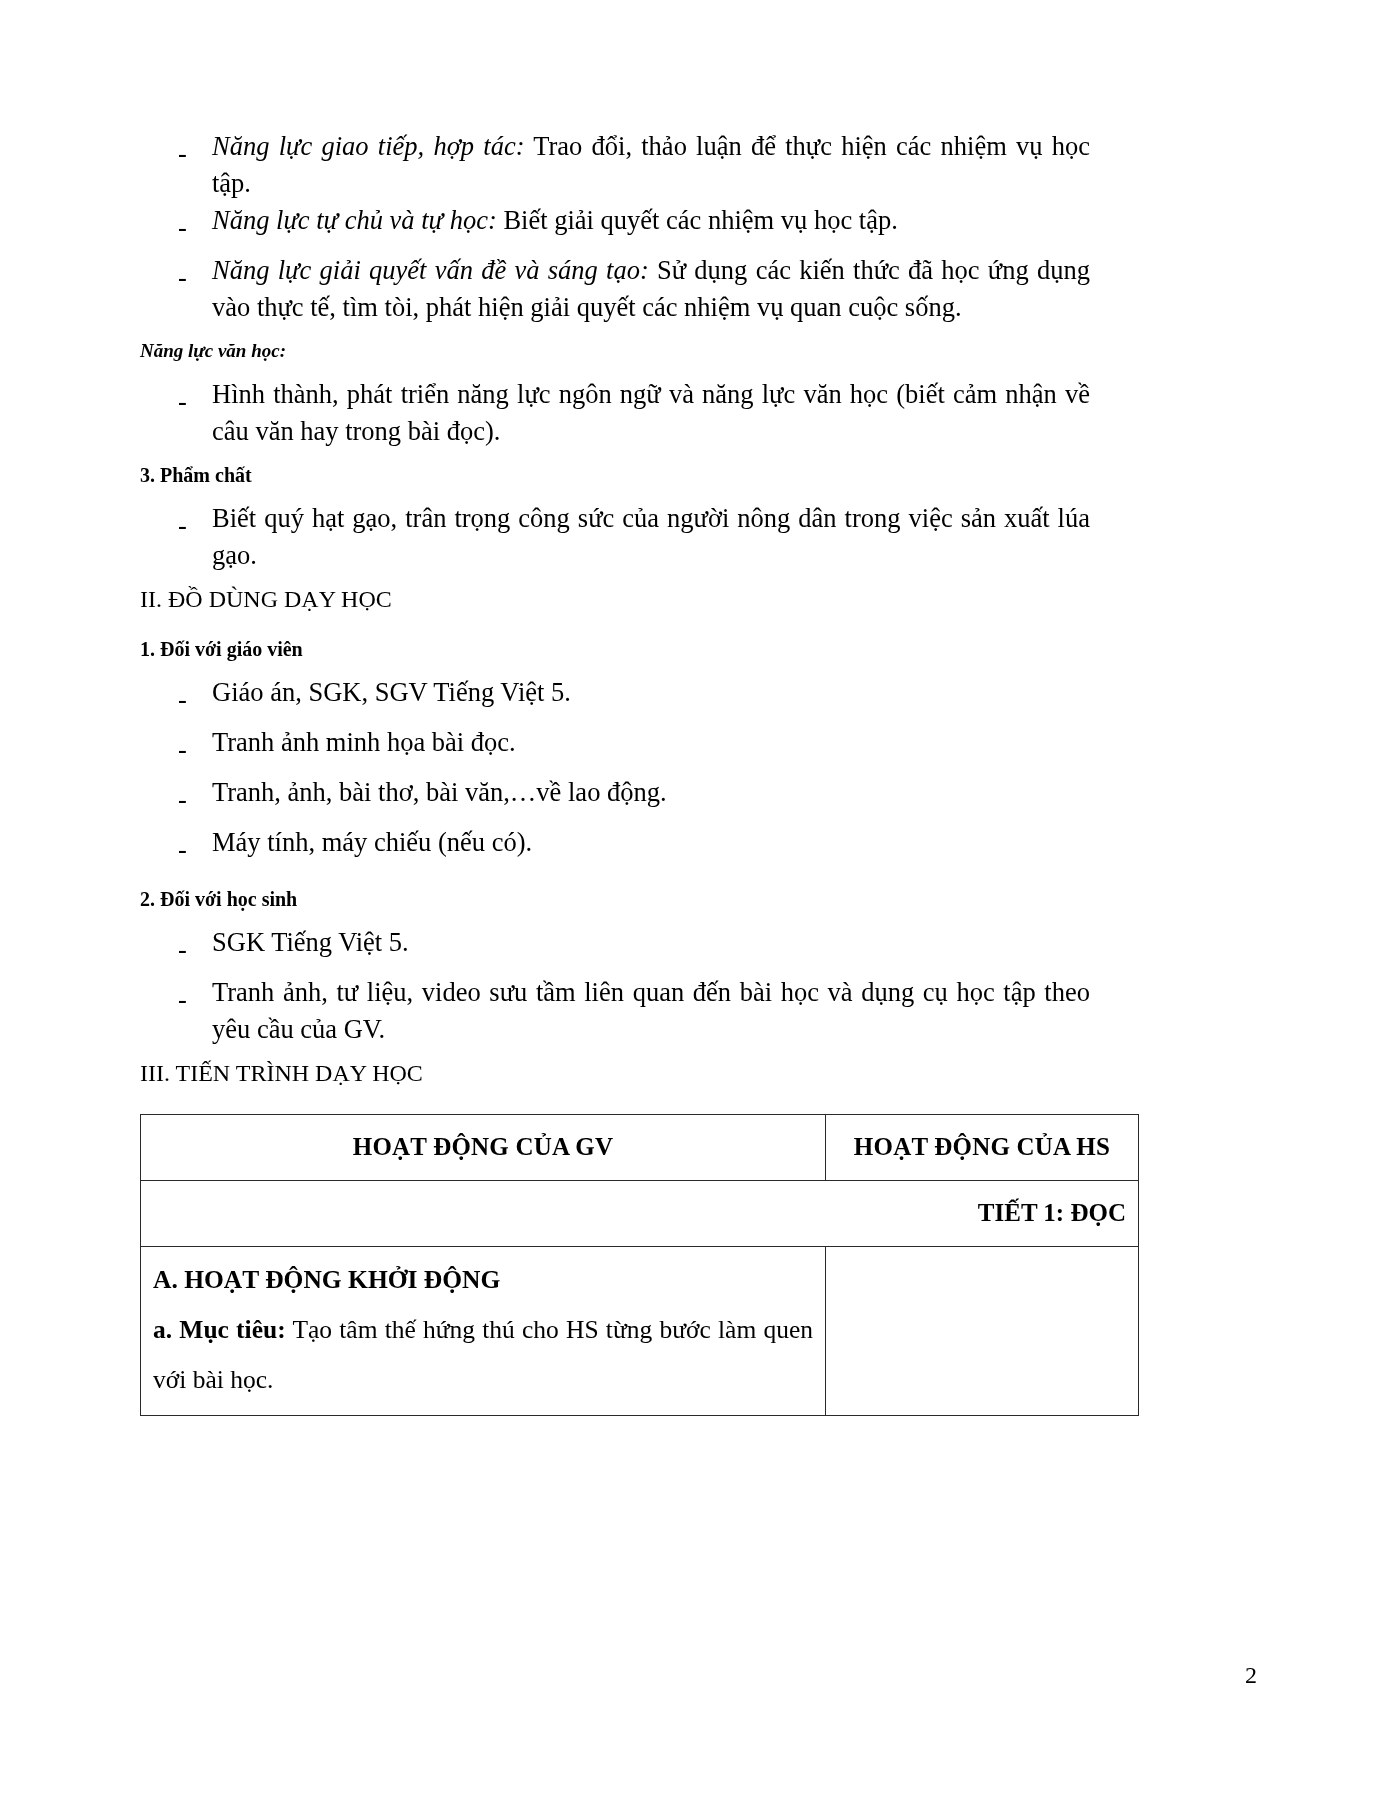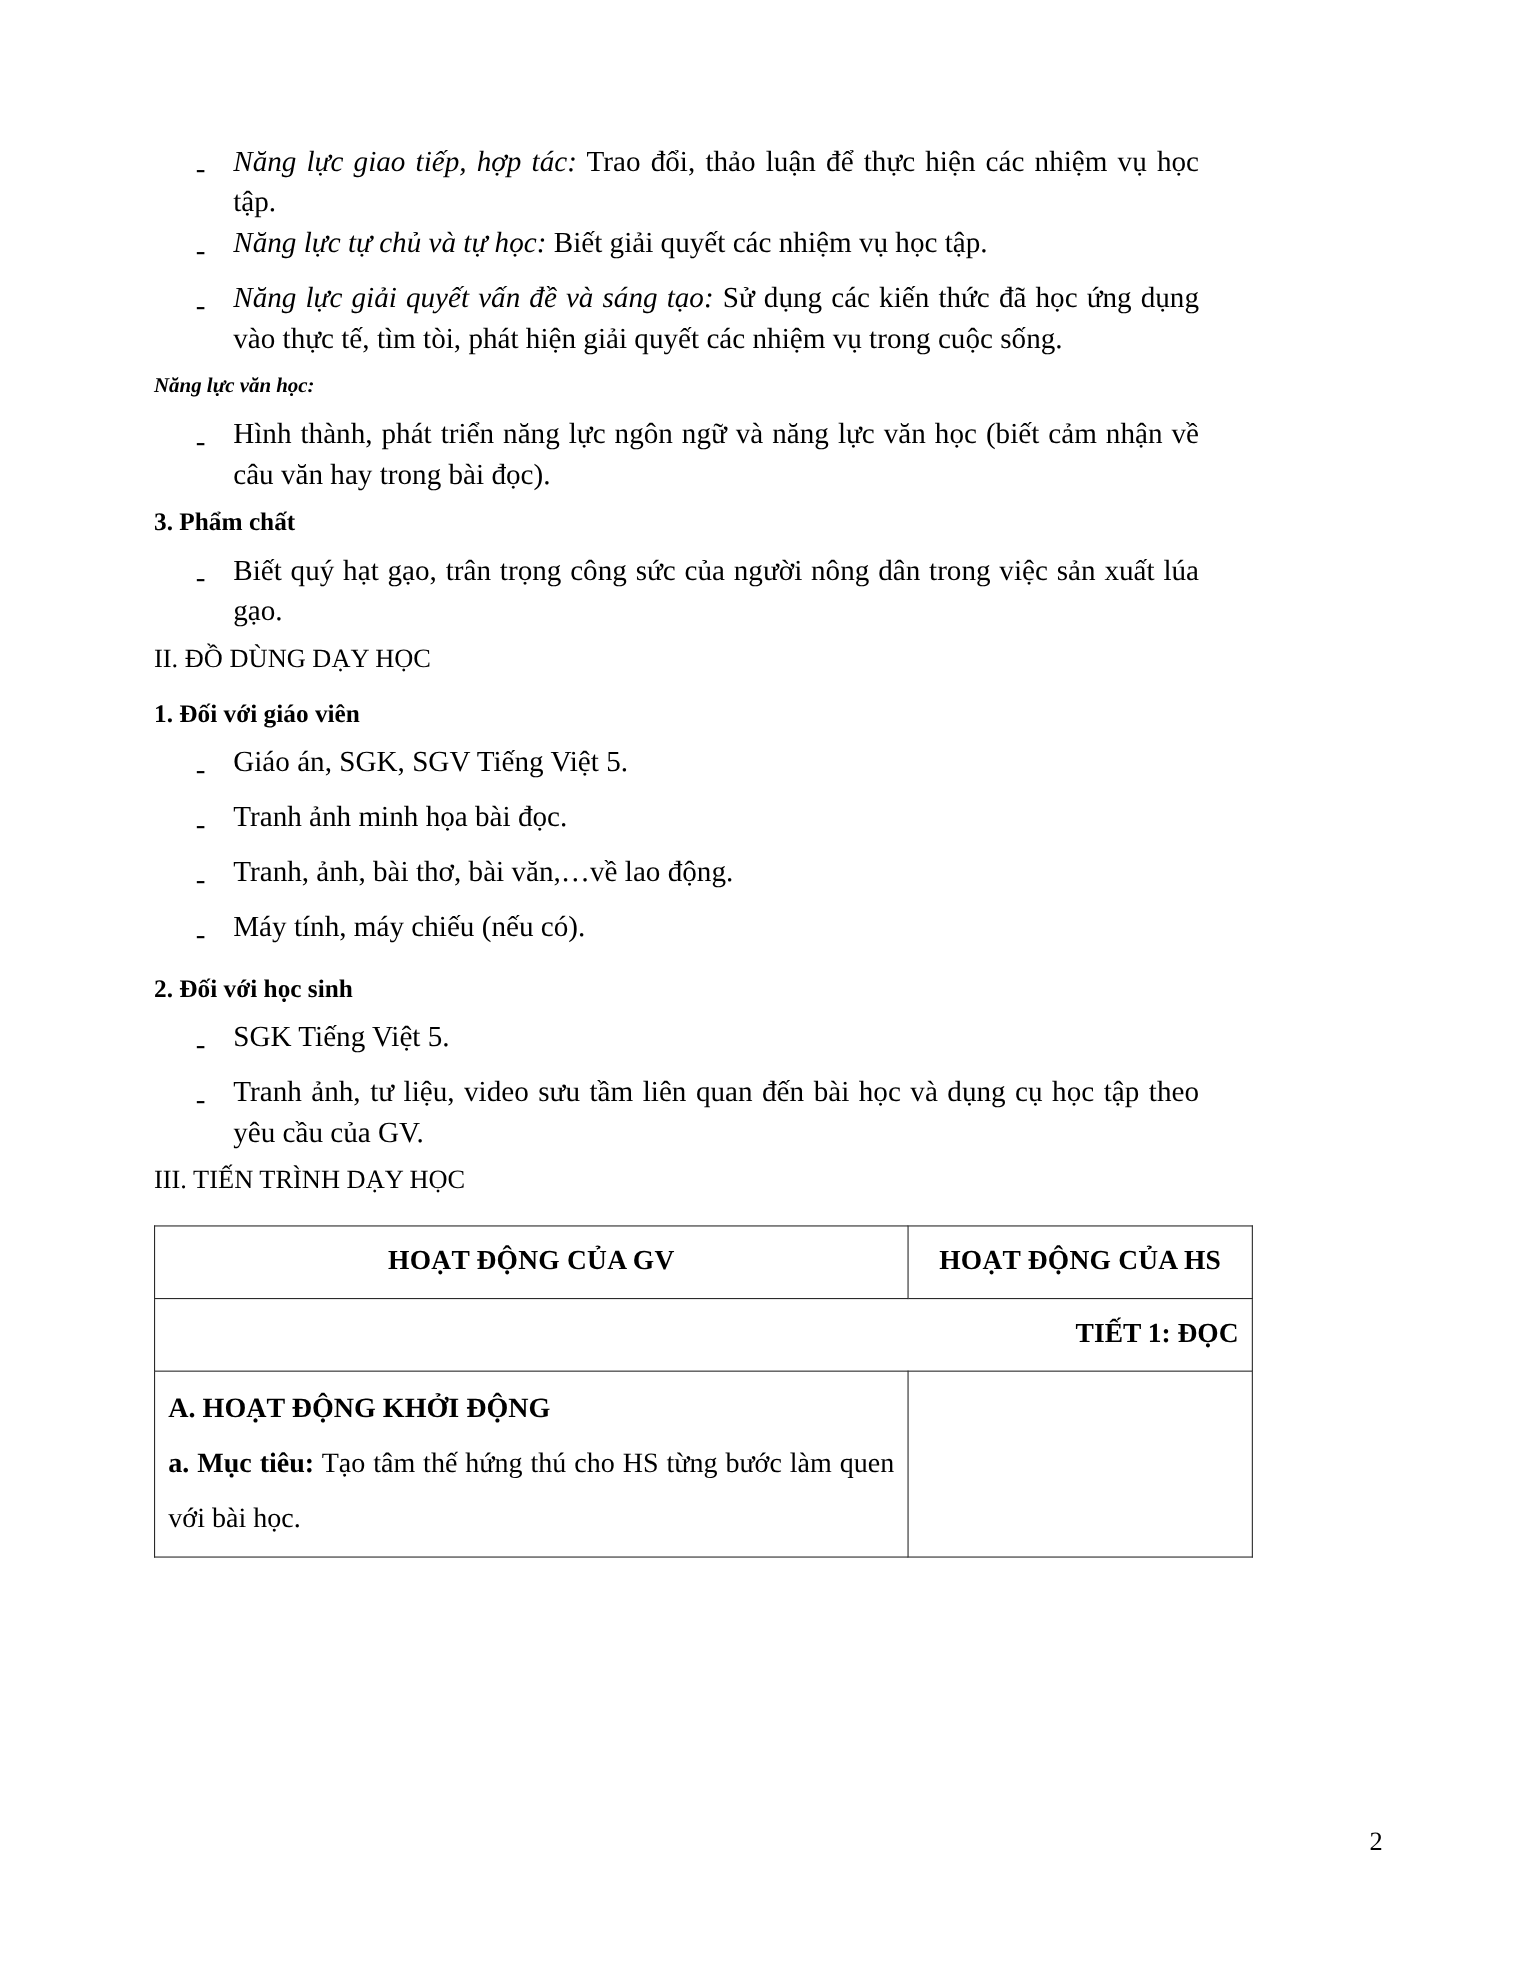--- a/index.html
+++ b/index.html
@@ -21,21 +21,21 @@
     overflow: hidden;
     box-sizing: border-box;
   }
   .content {
     position: absolute;
     left: 140px;
     top: 128px;
     width: 950px;
   }
   .heading {
-    font-size: 23px;
+    font-size: 20px;
     line-height: 50px;
     font-weight: bold;
     margin: 0;
     text-align: left;
   }
   .heading-italic {
     font-size: 19px;
     line-height: 50px;
     font-weight: bold;
     font-style: italic;
@@ -144,21 +144,21 @@
       <div class="bullet-row indent-1">
         <span class="bullet-marker">-</span>
         <span class="bullet-text"><span class="lead">Năng lực giao tiếp, hợp tác:</span><span> Trao đổi, thảo luận để thực hiện các nhiệm vụ học tập.</span></span>
       </div>
       <div class="bullet-row indent-1">
         <span class="bullet-marker">-</span>
         <span class="bullet-text"><span class="lead">Năng lực tự chủ và tự học:</span><span> Biết giải quyết các nhiệm vụ học tập.</span></span>
       </div>
       <div class="bullet-row indent-1">
         <span class="bullet-marker">-</span>
-        <span class="bullet-text"><span class="lead">Năng lực giải quyết vấn đề và sáng tạo:</span><span> Sử dụng các kiến thức đã học ứng dụng vào thực tế, tìm tòi, phát hiện giải quyết các nhiệm vụ trong cuộc sống.</span></span>
+        <span class="bullet-text"><span class="lead">Năng lực giải quyết vấn đề và sáng tạo:</span><span> Sử dụng các kiến thức đã học ứng dụng vào thực tế, tìm tòi, phát hiện giải quyết các nhiệm vụ quan cuộc sống.</span></span>
       </div>
     </div>
 
     <div>
       <p class="heading-italic">Năng lực văn học:</p>
       <div class="bullet-row indent-1">
         <span class="bullet-marker">-</span>
         <span class="bullet-text">Hình thành, phát triển năng lực ngôn ngữ và năng lực văn học (biết cảm nhận về câu văn hay trong bài đọc).</span>
       </div>
     </div>

